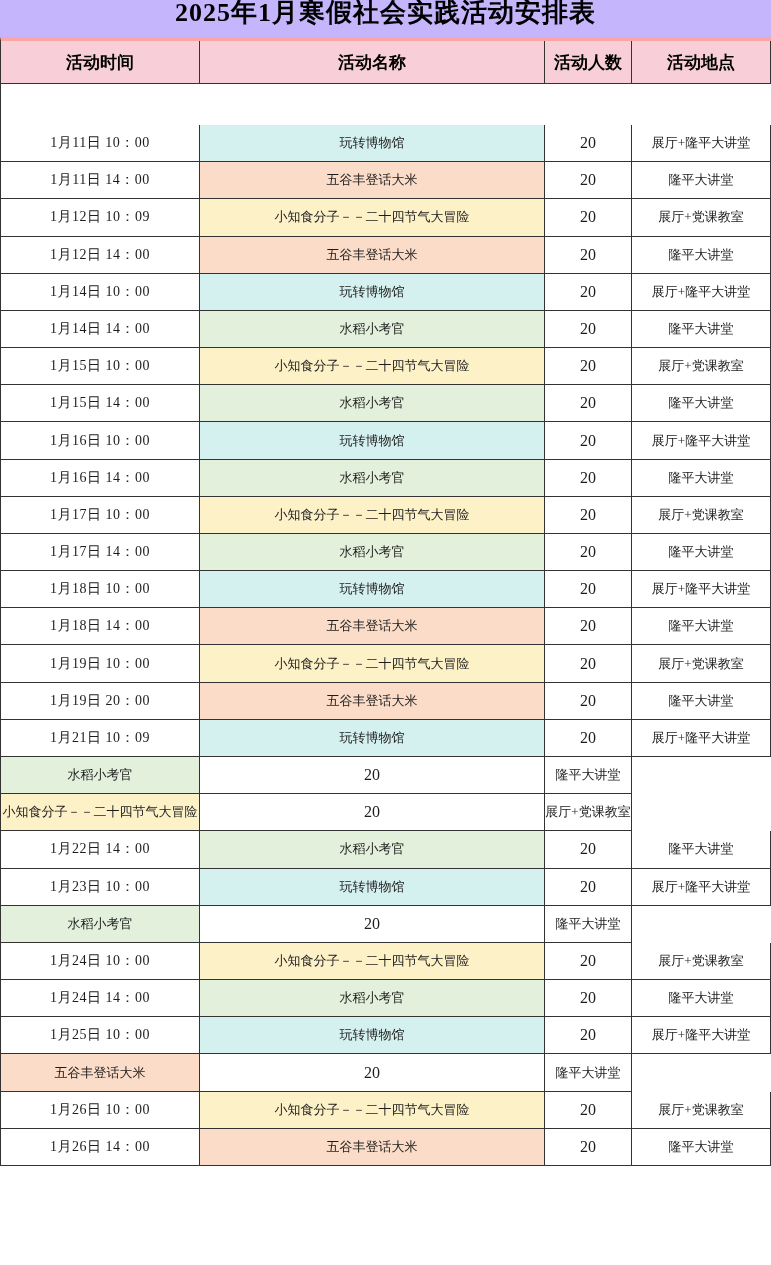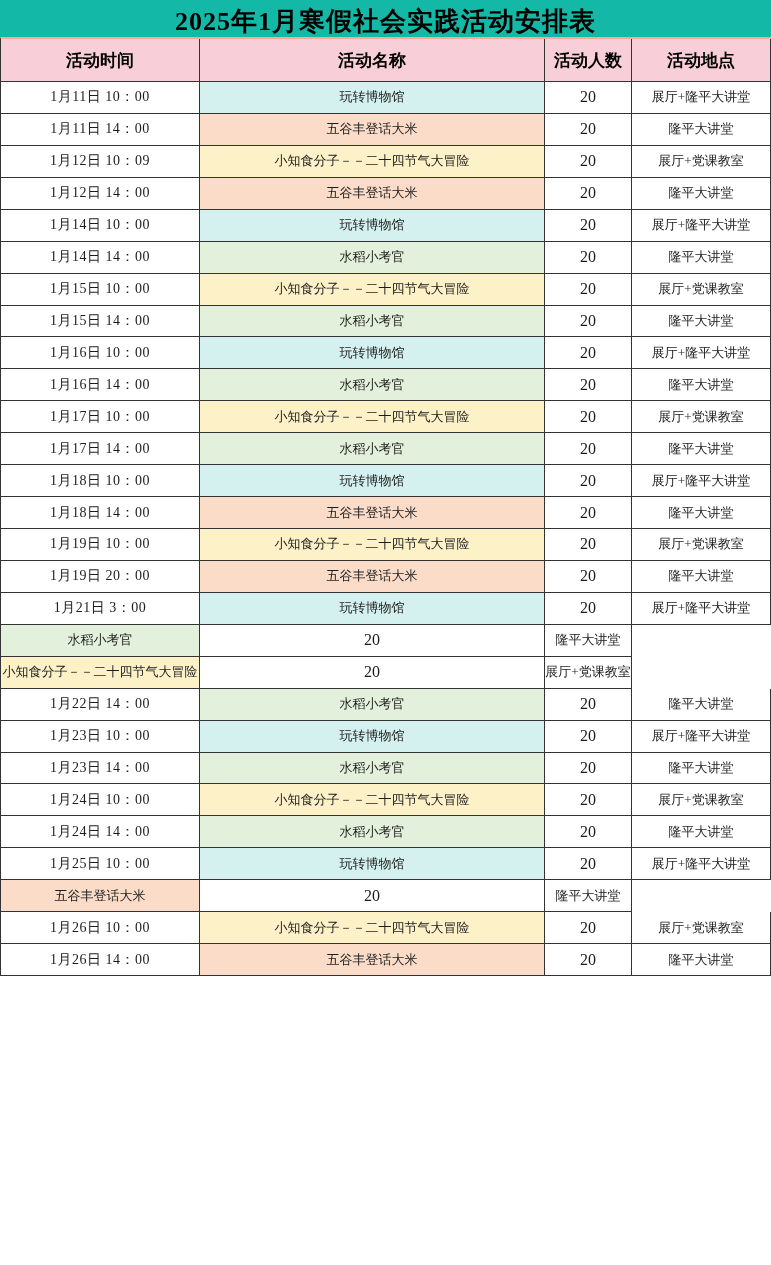--- a/index.html
+++ b/index.html
@@ -12,58 +12,59 @@
     height: 1265px;
     margin: 0 auto;
     background: #ffffff;
     overflow: hidden;
     color: #1c1c1c;
   }
 
   .title-band {
     width: 771px;
     height: 37px;
-    background: #14b8a6;
+    background: #c4b5fd;
     display: flex;
-    align-items: flex-end;
+    align-items: flex-start;
     justify-content: center;
   }
   .title-band h1 {
     font-size: 26px;
     font-weight: bold;
     color: #000000;
     letter-spacing: 1px;
     line-height: 1;
     padding-bottom: 2px;
   }
 
   .grid-table {
     width: 771px;
-    border-top: 2px solid #fca5a5;
+    border-top: 4px solid #fca5a5;
     border-left: 1px solid #333;
   }
 
   .row {
     display: grid;
     grid-template-columns: 199px 345px 87px 139px;
   }
   .header-row {
     height: 43px;
     background: #f8cfd8;
   }
   .header-row .cell {
     font-weight: bold;
     font-size: 17px;
     color: #000000;
   }
 
   .rows-wrap {
     display: grid;
     grid-template-rows: repeat(28, 1fr);
-    height: 894px;
+    height: 1041px;
+    margin-top: 41px;
   }
 
   .cell {
     border-right: 1px solid #333;
     border-bottom: 1px solid #333;
     display: flex;
     align-items: center;
     justify-content: center;
     text-align: center;
     font-size: 13.5px;
@@ -185,21 +186,21 @@
           <div class="cell count">20</div>
           <div class="cell loc">展厅+党课教室</div>
         </div>
         <div class="row">
           <div class="cell time">1月19日 20：00</div>
           <div class="cell name" style="background: rgb(251, 220, 200);">五谷丰登话大米</div>
           <div class="cell count">20</div>
           <div class="cell loc">隆平大讲堂</div>
         </div>
         <div class="row">
-          <div class="cell time">1月21日 3：00</div>
+          <div class="cell time">1月21日 10：09</div>
           <div class="cell name" style="background: rgb(212, 241, 239);">玩转博物馆</div>
           <div class="cell count">20</div>
           <div class="cell loc">展厅+隆平大讲堂</div>
         </div>
         <div class="row">
           <div class="cell name" style="background: rgb(227, 240, 219);">水稻小考官</div>
           <div class="cell count">20</div>
           <div class="cell loc">隆平大讲堂</div>
         </div>
         <div class="row">
@@ -213,21 +214,20 @@
           <div class="cell count">20</div>
           <div class="cell loc">隆平大讲堂</div>
         </div>
         <div class="row">
           <div class="cell time">1月23日 10：00</div>
           <div class="cell name" style="background: rgb(212, 241, 239);">玩转博物馆</div>
           <div class="cell count">20</div>
           <div class="cell loc">展厅+隆平大讲堂</div>
         </div>
         <div class="row">
-          <div class="cell time">1月23日 14：00</div>
           <div class="cell name" style="background: rgb(227, 240, 219);">水稻小考官</div>
           <div class="cell count">20</div>
           <div class="cell loc">隆平大讲堂</div>
         </div>
         <div class="row">
           <div class="cell time">1月24日 10：00</div>
           <div class="cell name" style="background: rgb(253, 241, 200);">小知食分子－－二十四节气大冒险</div>
           <div class="cell count">20</div>
           <div class="cell loc">展厅+党课教室</div>
         </div>

